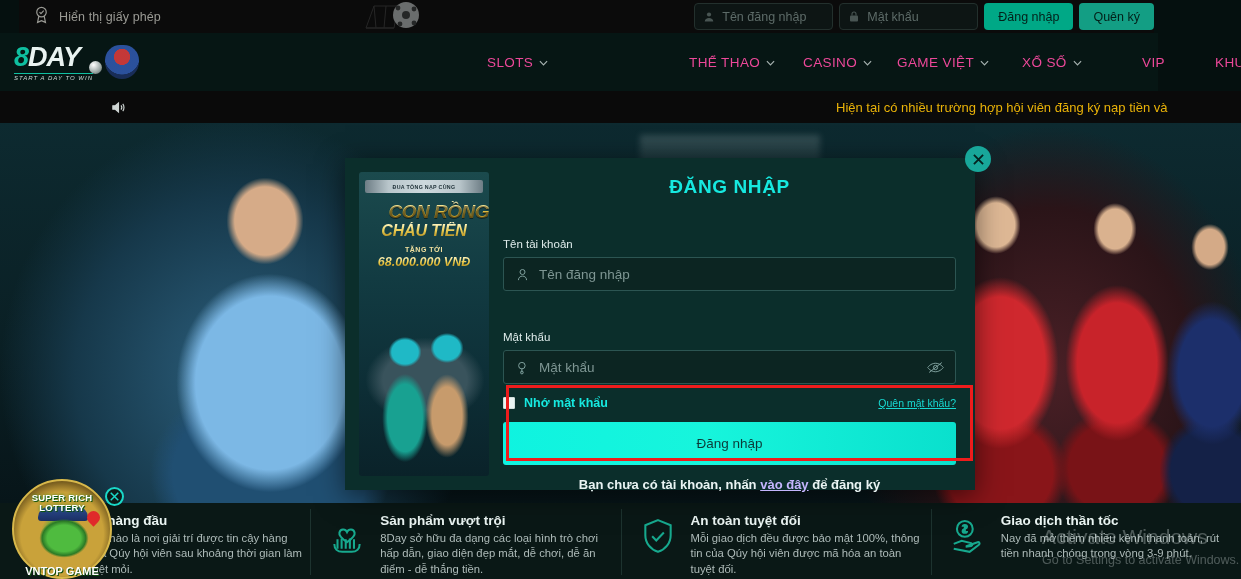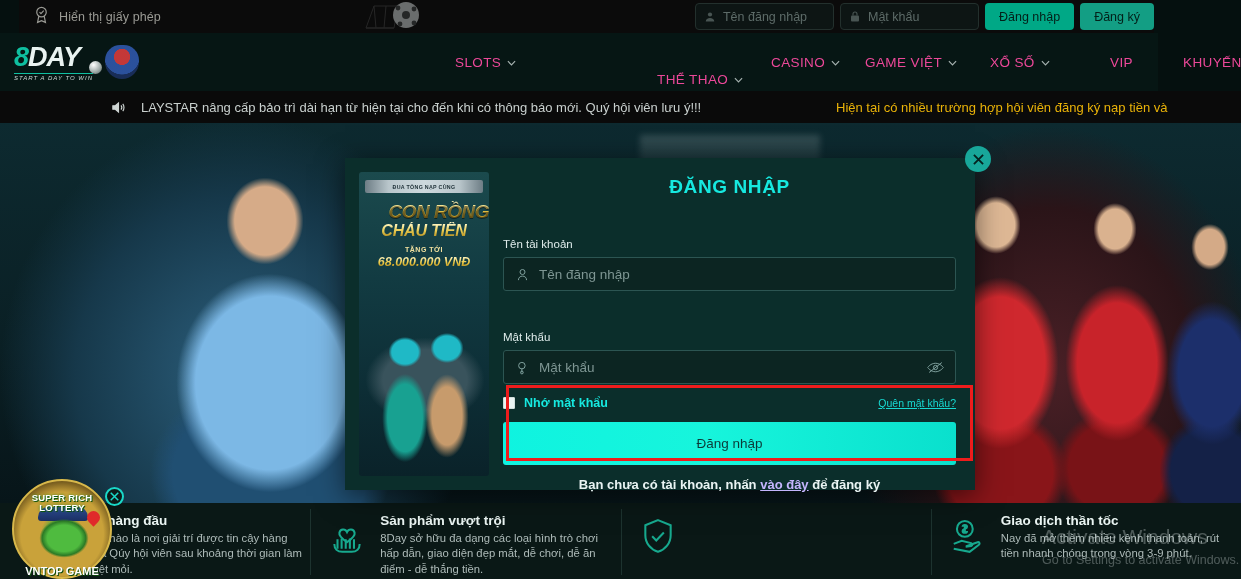--- a/index.html
+++ b/index.html
@@ -49,20 +49,21 @@
     cursor: pointer;
   }
   .btn-top.reg { background: #139e84; }
 
   
   .nav {
     position: absolute; top: 33px; left: 0; width: 1158px; height: 58px;
     background: #061614;
     display: flex; align-items: center;
     z-index: 38;
+    gap: 32px;
   }
   .logo-wrap { display: flex; align-items: center; padding-left: 14px; width: 205px; }
   .logo-8day { position: relative; }
   .logo-text {
     font-size: 27px; font-weight: 800; font-style: italic;
     letter-spacing: -1px; line-height: 1;
   }
   .logo-8 { color: #0fbfa0; }
   .logo-day { color: #e9f3f1; }
   .logo-tag {
@@ -374,20 +375,24 @@
         <div class="feat-desc">8Day sở hữu đa dạng các loại hình trò chơi hấp dẫn, giao diện đẹp mắt, dễ chơi, dễ ăn điểm - dễ thắng tiền.</div>
       </div>
     </div>
     <div class="feat">
       <span class="feat-ic">
         <svg width="38" height="38" viewBox="0 0 24 24" fill="none" stroke="#17a98e" stroke-width="1.3">
           <path d="M12 2l8 3.2v6.3c0 5-3.4 9.2-8 10.5-4.6-1.3-8-5.5-8-10.5V5.2z"></path>
           <path d="M8.3 12.2l2.6 2.6 4.8-5"></path>
         </svg>
       </span>
+      <div>
+        <div class="feat-title">An toàn tuyệt đối</div>
+        <div class="feat-desc">Mỗi giao dịch đều được bảo mật 100%, thông tin của Qúy hội viên được mã hóa an toàn tuyệt đối.</div>
+      </div>
     </div>
     <div class="feat">
       <span class="feat-ic">
         <svg width="38" height="38" viewBox="0 0 24 24" fill="none" stroke="#17a98e" stroke-width="1.3">
           <circle cx="10" cy="7.5" r="5"></circle>
           <path d="M10 5v5M8.6 6.2c0-.8.6-1.2 1.4-1.2s1.4.4 1.4 1.2-.7 1-1.4 1.3-1.4.5-1.4 1.3.6 1.2 1.4 1.2 1.4-.4 1.4-1.2"></path>
           <path d="M3 17l5-2 6 1.5c1 .3 1 1.6 0 1.8l-3.5.4"></path>
           <path d="M11 18.5l7-2.6c1-.4 1.8.9.9 1.6L13 22l-10-2"></path>
         </svg>
       </span>
@@ -441,21 +446,21 @@
       <div class="auth-input">
         <span class="ic">
           <svg width="12" height="13" viewBox="0 0 24 24" fill="#5d6b68">
               <rect x="4" y="10" width="16" height="12" rx="2"></rect>
               <path d="M8 10V7a4 4 0 018 0v3" fill="none" stroke="#5d6b68" stroke-width="2.2"></path>
             </svg>
         </span>
         <span>Mật khẩu</span>
       </div>
       <button class="btn-top">Đăng nhập</button>
-      <button class="btn-top reg">Đăng ký</button>
+      <button class="btn-top reg">Quên ký</button>
     </div>
   </div>
 
   <div class="nav">
     <div class="logo-wrap">
       <div class="logo-8day">
         <div class="logo-text">
           <span class="logo-8">8</span><span class="logo-day">DAY</span>
         </div>
         <div class="logo-tag">START A DAY TO WIN</div>
@@ -463,21 +468,21 @@
       <div class="logo-ball"></div>
       <div class="mascot"></div>
     </div>
     <div class="nav-items" id="nav-items" style="position: relative; height: 100%;">
         <div class="nav-item" style="position: absolute; left: 250px; top: 0px;">
           <span>SLOTS</span>
           <span class="chev"><svg width="9" height="6" viewBox="0 0 10 6" fill="none" stroke="#c2cdcb" stroke-width="1.3">
               <path d="M1 1l4 4 4-4"></path>
             </svg></span>
         </div>
-        <div class="nav-item" style="position: absolute; left: 452px; top: 17px;">
+        <div class="nav-item" style="position: absolute; left: 452px; top: 0px;">
           <span>THỂ THAO</span>
           <span class="chev"><svg width="9" height="6" viewBox="0 0 10 6" fill="none" stroke="#c2cdcb" stroke-width="1.3">
               <path d="M1 1l4 4 4-4"></path>
             </svg></span>
         </div>
         <div class="nav-item" style="position: absolute; left: 566px; top: 0px;">
           <span>CASINO</span>
           <span class="chev"><svg width="9" height="6" viewBox="0 0 10 6" fill="none" stroke="#c2cdcb" stroke-width="1.3">
               <path d="M1 1l4 4 4-4"></path>
             </svg></span>
@@ -504,21 +509,20 @@
   </div>
 
   <div class="marquee">
     <span class="speaker">
       <svg width="17" height="17" viewBox="0 0 24 24" fill="none" stroke="#cfd6d4" stroke-width="1.6">
         <path d="M4 9.5h3.5L12 5.5v13L7.5 14.5H4z" fill="#cfd6d4"></path>
         <path d="M15.5 9c1.3 1.6 1.3 4.4 0 6"></path>
           <path d="M18 7c2.3 2.6 2.3 7.4 0 10"></path>
       </svg>
     </span>
-    <span class="marquee-txt">LAYSTAR nâng cấp bảo trì dài hạn từ hiện tại cho đến khi có thông báo mới. Quý hội viên lưu ý!!!</span>
     <span class="marquee-txt2">Hiện tại có nhiều trường hợp hội viên đăng ký nạp tiền và</span>
   </div>
 
   <div class="modal">
     <div class="modal-close">
       <svg width="11" height="11" viewBox="0 0 12 12" stroke="#04221f" stroke-width="2">
           <path d="M1 1l10 10M11 1L1 11"></path>
         </svg>
     </div>
     <div class="modal-inner">

